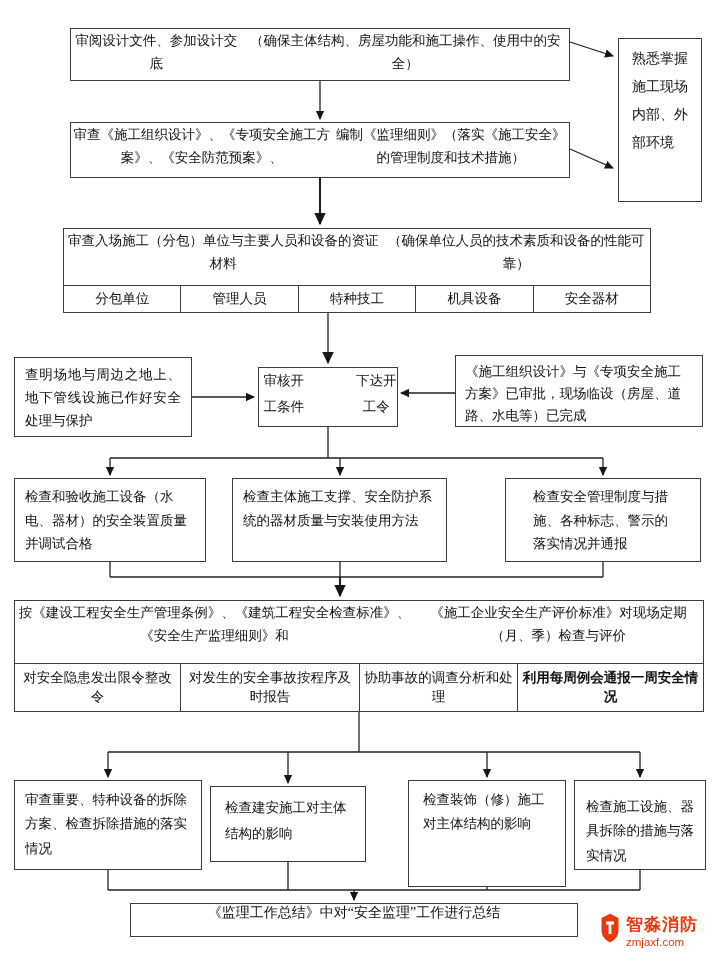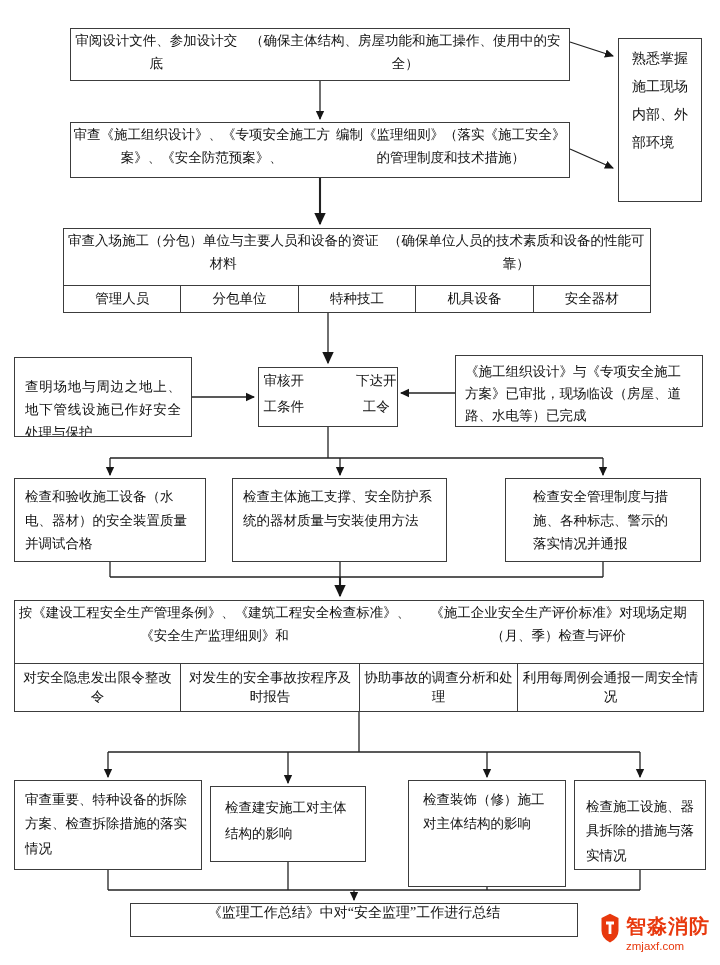--- a/index.html
+++ b/index.html
@@ -20,21 +20,21 @@
   .tcenter { text-align:center; }
   .ln { line-height:1.72; }
   .row { display:flex; border-top:1px solid #3c3c3c; }
   .cell {
     flex:1 1 0; text-align:center; display:flex; align-items:center; justify-content:center;
     border-left:1px solid #3c3c3c; padding:1px 4px; line-height:1.4;
   }
   .cell:first-child { border-left:none; }
   .logo { position:absolute; left:599px; top:913px; z-index:2; display:flex; gap:5px; align-items:flex-start; }
   .logo-text-col { display:flex; flex-direction:column; }
-  .brand-name { font-weight:bold; font-size:20px; color:#e8380d; letter-spacing:1px; font-family:"Liberation Sans","DejaVu Sans",sans-serif; }
+  .brand-name { font-weight:bold; font-size:17px; color:#e8380d; letter-spacing:1px; font-family:"Liberation Sans","DejaVu Sans",sans-serif; }
   .brand-url { font-size:11.5px; color:#e8380d; font-family:"Liberation Sans","DejaVu Sans",sans-serif; }
 </style>
 </head>
 <body>
 
 <div class="canvas">
 
   <svg class="arrows" width="720" height="965" viewBox="0 0 720 965">
     <defs>
       <marker id="arr" viewBox="0 0 10 10" refX="8.5" refY="5" markerWidth="9.5" markerHeight="9.5" orient="auto" markerUnits="userSpaceOnUse">
@@ -101,29 +101,29 @@
     <div class="ln">审查《施工组织设计》、《专项安全施工方案》、《安全防范预案》、</div>
     <div class="ln">编制《监理细则》（落实《施工安全》的管理制度和技术措施）</div>
   </div>
 
   <div class="node" style="left:63px; top:228px; width:588px; height:85px;">
     <div class="vcenter tcenter" style="height:56px;">
       <div class="ln">审查入场施工（分包）单位与主要人员和设备的资证材料</div>
       <div class="ln">（确保单位人员的技术素质和设备的性能可靠）</div>
     </div>
     <div class="row" style="height:27px;">
+      <div class="cell">分包单位</div>
       <div class="cell">管理人员</div>
-      <div class="cell">分包单位</div>
       <div class="cell">特种技工</div>
       <div class="cell">机具设备</div>
       <div class="cell">安全器材</div>
     </div>
   </div>
 
-  <div class="node vcenter" style="left:14px; top:357px; width:178px; height:80px; padding:18px 10px; line-height:1.7; text-align:justify;">
+  <div class="node vcenter" style="left:14px; top:357px; width:178px; height:80px; padding:6px 10px; line-height:1.7; text-align:justify;">
     <div>查明场地与周边之地上、地下管线设施已作好安全处理与保护</div>
   </div>
 
   <div class="node vcenter tcenter" style="left:258px; top:367px; width:140px; height:60px; line-height:1.9;gap:47px;">
     <div>审核开工条件</div>
     <div>下达开工令</div>
   </div>
 
   <div class="node vcenter" style="left:455px; top:355px; width:248px; height:72px; padding:5px 9px; line-height:1.62;">
     <div>《施工组织设计》与《专项安全施工方案》已审批，现场临设（房屋、道路、水电等）已完成</div>
@@ -143,21 +143,21 @@
 
   <div class="node" style="left:14px; top:600px; width:690px; height:112px;">
     <div class="vcenter tcenter" style="height:62px;">
       <div class="ln">按《建设工程安全生产管理条例》、《建筑工程安全检查标准》、《安全生产监理细则》和</div>
       <div class="ln">《施工企业安全生产评价标准》对现场定期（月、季）检查与评价</div>
     </div>
     <div class="row" style="height:48px;">
       <div class="cell" style="flex:0 0 24%;">对安全隐患发出限令整改令</div>
       <div class="cell" style="flex:0 0 26%;">对发生的安全事故按程序及时报告</div>
       <div class="cell" style="flex:0 0 23%;">协助事故的调查分析和处理</div>
-      <div class="cell" style="flex:1 1 0;">利用每周例会通报一周安全情况</div>
+      <div class="cell" style="flex:1 1 0;font-weight:bold;">利用每周例会通报一周安全情况</div>
     </div>
   </div>
 
   <div class="node vcenter" style="left:14px; top:780px; width:188px; height:90px; padding:7px 10px; line-height:1.8;">
     <div>审查重要、特种设备的拆除方案、检查拆除措施的落实情况</div>
   </div>
 
   <div class="node vcenter" style="left:210px; top:786px; width:156px; height:76px; padding:8px 14px; line-height:1.9;">
     <div>检查建安施工对主体结构的影响</div>
   </div>

